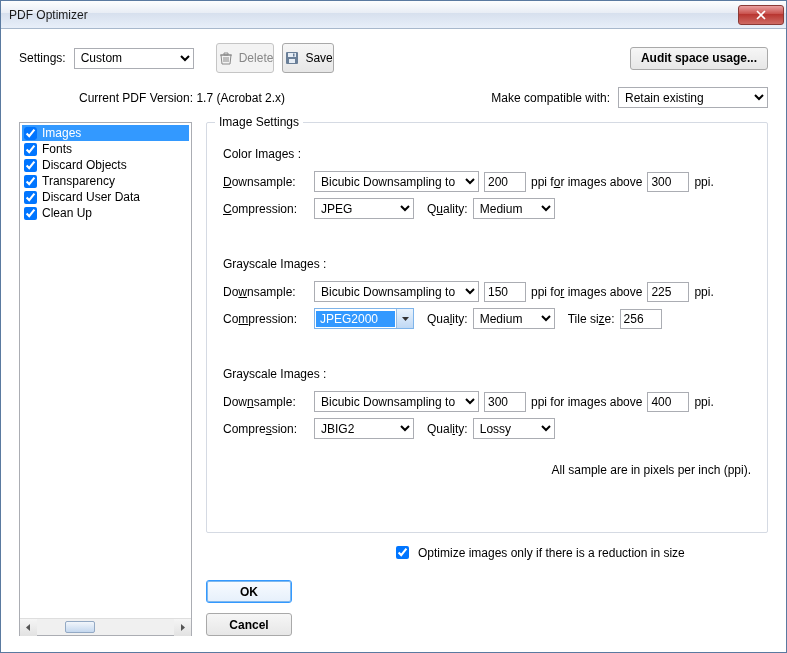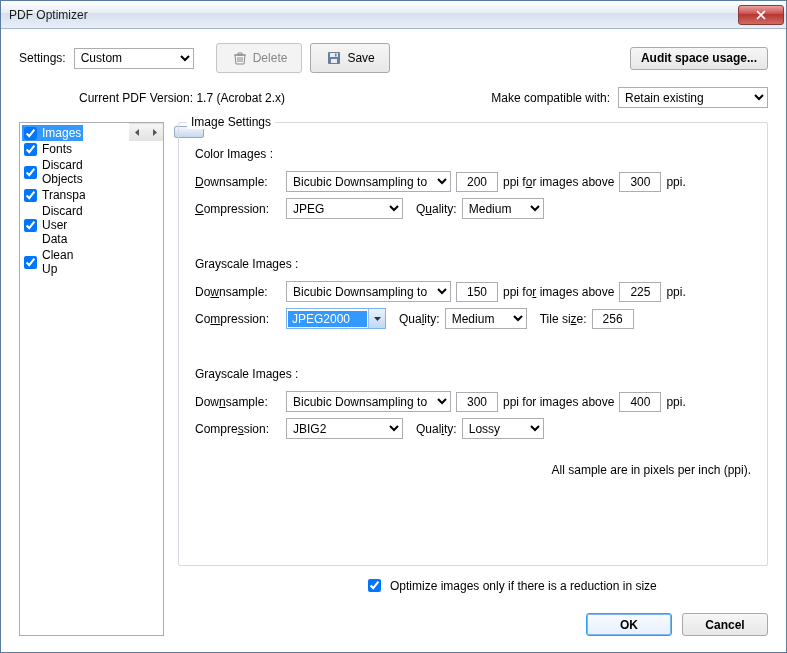--- a/index.html
+++ b/index.html
@@ -6,51 +6,51 @@
 body { margin: 0; background: #fff; }
 .window { width: 787px; height: 653px; border: 1px solid #5a7aa0; background: #fff; display: flex; flex-direction: column; }
 .titlebar { height: 28px; background: linear-gradient(#fdfefe,#e8edf5 45%,#d7e0ee 46%,#e8eff9); border-bottom: 1px solid #a8b8cc; display: flex; align-items: center; padding: 0 0 0 8px; }
 .titlebar .title { flex: 1; color: #1a1a1a; }
 .close-btn { width: 46px; height: 20px; margin-right: 2px; background: linear-gradient(#e9a0a0,#c84f4a 45%,#b83530 46%,#cf6b64); border: 1px solid #8a3a36; border-radius: 3px; display: flex; align-items: center; justify-content: center; cursor: pointer; }
 .close-btn svg { width: 10px; height: 10px; }
 .body { flex: 1; padding: 14px 18px 16px 18px; display: flex; flex-direction: column; border-radius: 7px; }
 .toprow { display: flex; align-items: center; gap: 8px; margin-bottom: 10px; }
 .label { color: #000; }
 select { background: #fff; border: 1px solid #abadb3; height: 21px; padding: 1px 2px; }
-.btn { height: 30px; border: 1px solid #a9a9a9; background: linear-gradient(#f6f6f6,#e7e7e7); border-radius: 3px; display: inline-flex; align-items: center; gap: 4px; padding: 0 14px; cursor: pointer; }
+.btn { height: 30px; border: 1px solid #a9a9a9; background: linear-gradient(#f6f6f6,#e7e7e7); border-radius: 3px; display: inline-flex; align-items: center; gap: 4px; padding: 0 0; cursor: pointer; }
 .btn.sm { height: 23px; padding: 0 12px; font-weight: bold; }
 .btn.disabled { color: #888; border-color: #c5c5c5; background: #f3f3f3; }
 .btn.focus { border: 1px solid #3399ff; box-shadow: 0 0 0 1px #7fb8ee inset; background: linear-gradient(#f8fbff,#e6f0fb); }
 .icon { width: 18px; height: 18px; display: inline-flex; align-items: center; justify-content: center; }
 .spacer { flex: 1; }
 .inforow { display: flex; align-items: center; margin: 4px 0 14px 60px; }
 .inforow .spacer { flex: 1; }
 .main { display: flex; gap: 14px; flex: 1; }
-.sidebox { width: 145px; display: flex; flex-direction: row; border: 1px solid #abadb3; background: #fff; gap: 44px; }
+.sidebox { width: 173px; display: flex; flex-direction: column; border: 1px solid #abadb3; background: #fff; gap: 44px; }
 .sidelist { flex: 1; overflow: hidden; padding: 2px; }
 .siderow { display: flex; align-items: center; gap: 5px; padding: 1px 2px; }
 .siderow.sel { background: #3399ff; color: #fff; }
 .siderow input { width: 13px; height: 13px; margin: 0; }
 .sb { height: 17px; border-top: 1px solid #dedede; background: #f0f0f0; display: flex; align-items: center; }
 .sb .arr { width: 17px; height: 17px; display: flex; align-items: center; justify-content: center; background: linear-gradient(#f5f5f5,#e2e2e2); border: 0; }
 .sb .track { flex: 1; height: 100%; position: relative; }
 .sb .thumb { position: absolute; left: 28px; top: 2px; width: 30px; height: 12px; background: linear-gradient(#f2f6fb,#c5d8ef); border: 1px solid #93a9c4; border-radius: 2px; }
 .grp { flex: 1; border: 1px solid #d5dae3; border-radius: 2px; position: relative; padding: 14px 16px 10px 16px; }
 .grp > .legend { position: absolute; top: -8px; left: 8px; background: #fff; padding: 0 4px; }
 .section-title { color: #000; margin: 10px 0 10px 0; }
 .row { display: flex; align-items: center; gap: 5px; margin: 6px 0; }
 .row .lab { width: 86px; }
-input[type=text] { border: 1px solid #abadb3; height: 20px; padding: 0 10px; }
+input[type=text] { border: 1px solid #abadb3; height: 20px; padding: 0 3px; }
 .w42 { width: 42px; }
 .sel-wide { width: 165px; }
-.sel-med { width: 117px; }
+.sel-med { width: 100px; }
 .sel-q { width: 82px; }
 .note { text-align: right; margin-top: 24px; color: #000; }
 .optrow { display: flex; align-items: center; gap: 6px; margin: 10px 0 0 186px; }
-.footer { display: flex; justify-content: flex-end; gap: 10px; margin-top: 18px; }
+.footer { display: flex; justify-content: flex-end; gap: 10px; margin-top: 18px; flex-direction: column; }
 .ul { text-decoration: underline; }
 .sel-highlight {
   display: inline-flex; align-items: center; justify-content: space-between;
   width: 100px; height: 21px; border: 1px solid #7eb4ea;
   background: #fff; padding: 0; cursor: pointer;
 }
 .sel-highlight .txt { background: #3399ff; color: #fff; padding: 1px 4px; margin: 1px; flex: 1; }
 .sel-highlight .ar { width: 17px; height: 19px; display:flex; align-items:center; justify-content:center; background: linear-gradient(#eaf3fc,#bfd8f4); border-left: 1px solid #9bbde0; }
 </style>
 </head>

